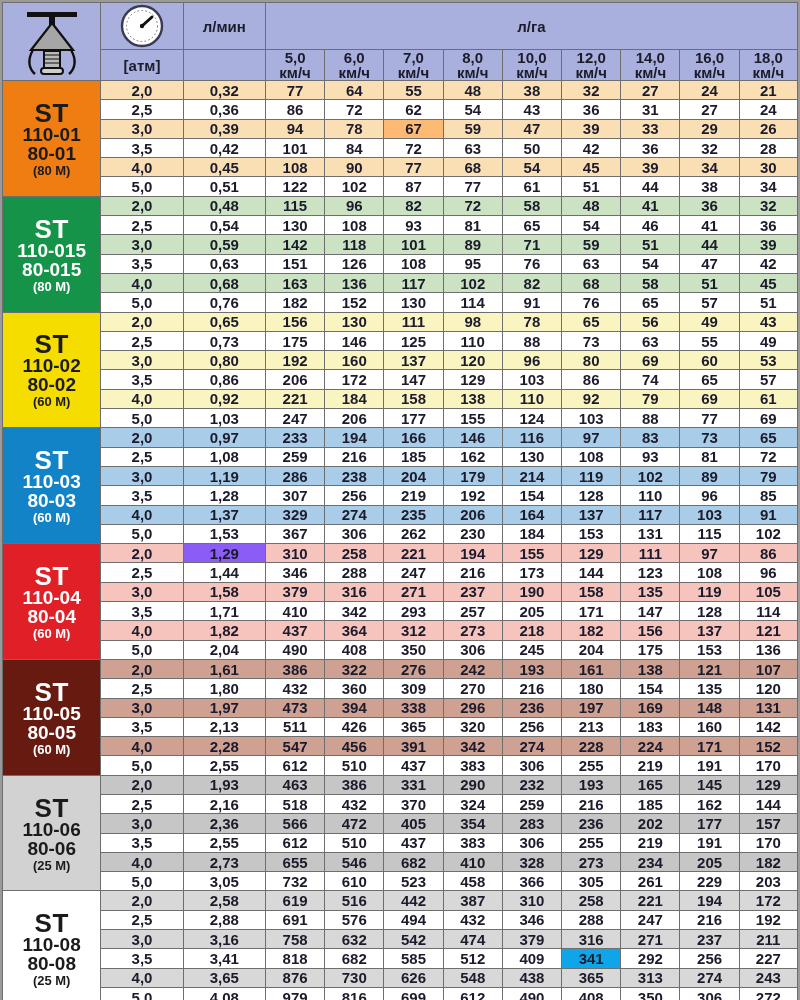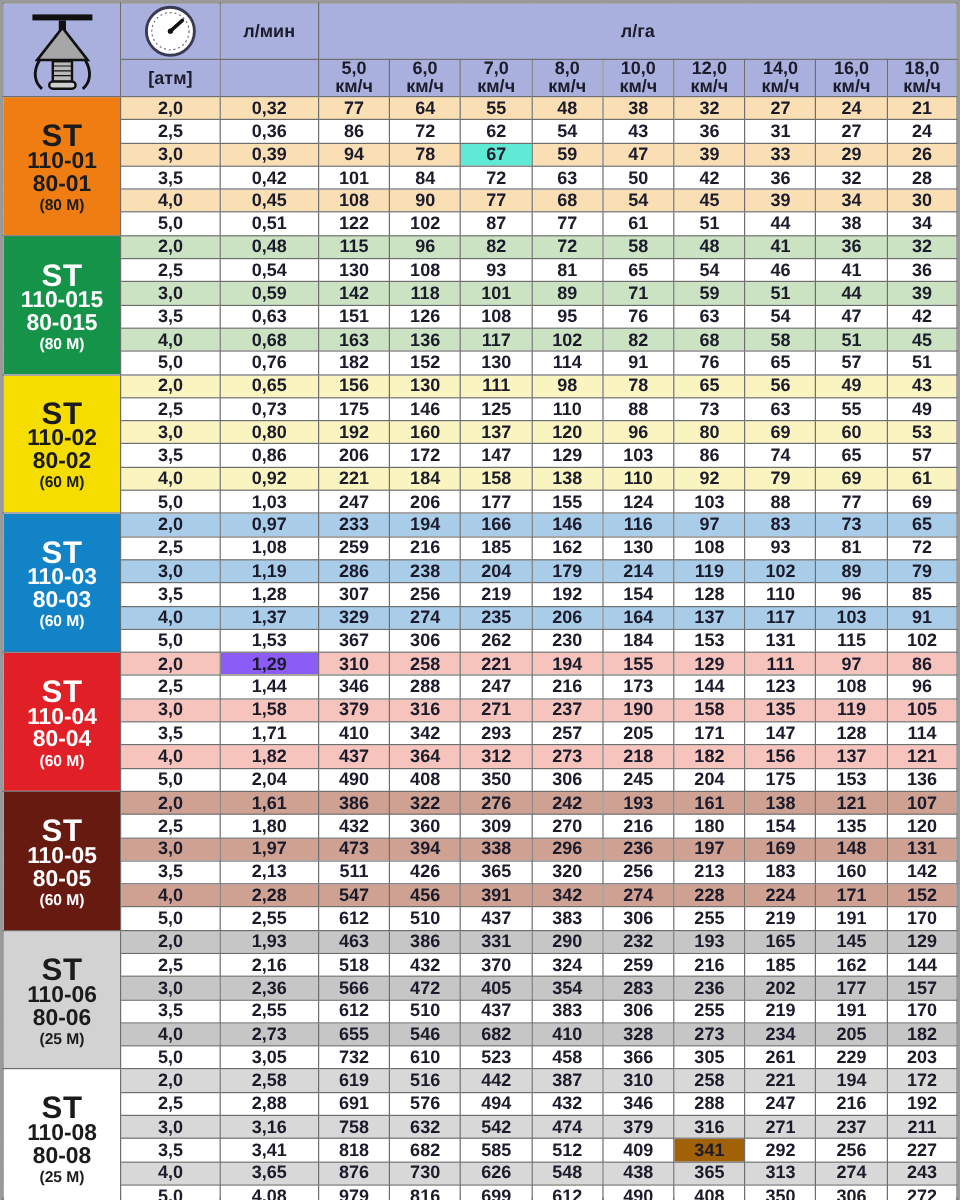--- a/index.html
+++ b/index.html
@@ -182,21 +182,21 @@
           <td style="background: rgb(255, 255, 255);">36</td>
           <td style="background: rgb(255, 255, 255);">31</td>
           <td style="background: rgb(255, 255, 255);">27</td>
           <td style="background: rgb(255, 255, 255);">24</td>
         </tr>
         <tr>
           <td style="background: rgb(250, 223, 180);">3,0</td>
           <td style="background: rgb(250, 223, 180);">0,39</td>
           <td style="background: rgb(250, 223, 180);">94</td>
           <td style="background: rgb(250, 223, 180);">78</td>
-          <td style="background: #5eead4;">67</td>
+          <td style="background: #fdba74;">67</td>
           <td style="background: rgb(250, 223, 180);">59</td>
           <td style="background: rgb(250, 223, 180);">47</td>
           <td style="background: rgb(250, 223, 180);">39</td>
           <td style="background: rgb(250, 223, 180);">33</td>
           <td style="background: rgb(250, 223, 180);">29</td>
           <td style="background: rgb(250, 223, 180);">26</td>
         </tr>
         <tr>
           <td style="background: rgb(255, 255, 255);">3,5</td>
           <td style="background: rgb(255, 255, 255);">0,42</td>
@@ -786,21 +786,21 @@
           <td style="background: rgb(216, 216, 216);">211</td>
         </tr>
         <tr>
           <td style="background: rgb(255, 255, 255);">3,5</td>
           <td style="background: rgb(255, 255, 255);">3,41</td>
           <td style="background: rgb(255, 255, 255);">818</td>
           <td style="background: rgb(255, 255, 255);">682</td>
           <td style="background: rgb(255, 255, 255);">585</td>
           <td style="background: rgb(255, 255, 255);">512</td>
           <td style="background: rgb(255, 255, 255);">409</td>
-          <td style="background: #a16207;">341</td>
+          <td style="background: #0ea5e9;">341</td>
           <td style="background: rgb(255, 255, 255);">292</td>
           <td style="background: rgb(255, 255, 255);">256</td>
           <td style="background: rgb(255, 255, 255);">227</td>
         </tr>
         <tr>
           <td style="background: rgb(216, 216, 216);">4,0</td>
           <td style="background: rgb(216, 216, 216);">3,65</td>
           <td style="background: rgb(216, 216, 216);">876</td>
           <td style="background: rgb(216, 216, 216);">730</td>
           <td style="background: rgb(216, 216, 216);">626</td>

